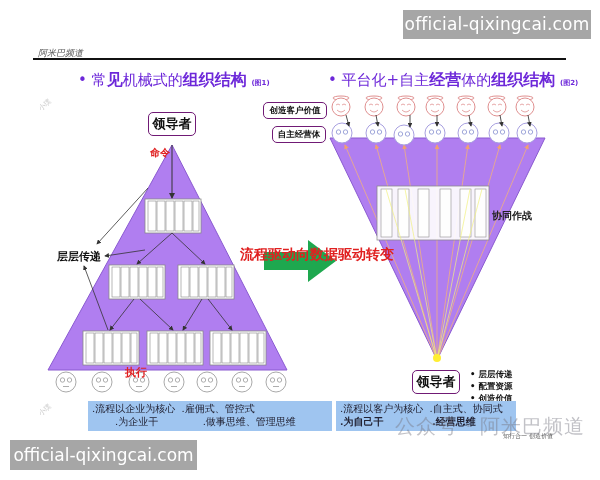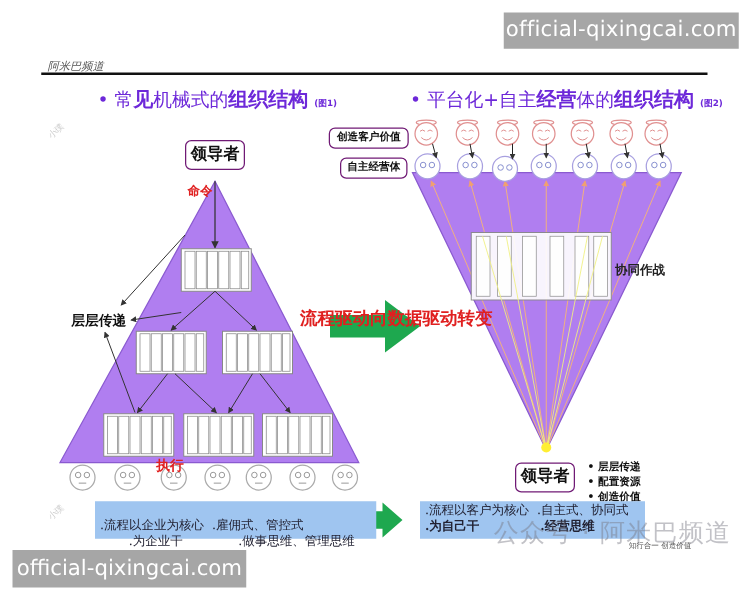--- a/index.html
+++ b/index.html
@@ -153,21 +153,21 @@
   </g>
 </svg>
 
 <div class="abs box" style="left:148px;top:112px;width:46px;height:22px;font-size:13px;line-height:22px;">领导者</div>
 <div class="abs red" style="left:150px;top:146px;font-size:10px;">命令</div>
 <div class="abs" style="left:57px;top:249px;font-size:11px;font-weight:bold;color:#111;">层层传递</div>
 <div class="abs red" style="left:125px;top:365px;font-size:11px;">执行</div>
 <div class="abs wmsmall" style="left:38px;top:100px;">小璞</div>
 <div class="abs wmsmall" style="left:38px;top:405px;">小璞</div>
 
-<div class="abs panel" style="left:76px;top:401px;width:225px;height:30px;padding:13px 0 0 4px;box-sizing:border-box;">
+<div class="abs panel" style="left:88px;top:401px;width:244px;height:30px;padding:1px 0 0 4px;box-sizing:border-box;">
   <div style="white-space:pre;">.流程以企业为核心  .雇佣式、管控式</div>
   <div style="white-space:pre;margin-left:23px;">.为企业干              .做事思维、管理思维</div>
 </div>
 
 <div class="abs red" style="left:240px;top:246px;font-size:14px;white-space:nowrap;">流程驱动向数据驱动转变</div>
 
 <div class="abs box" style="left:263px;top:102px;width:62px;height:15px;font-size:8.5px;line-height:15px;">创造客户价值</div>
 <div class="abs box" style="left:272px;top:126px;width:52px;height:15px;font-size:8.5px;line-height:15px;">自主经营体</div>
 <div class="abs" style="left:492px;top:209px;font-size:10px;font-weight:bold;color:#222;">协同作战</div>
 <div class="abs box" style="left:412px;top:370px;width:46px;height:22px;font-size:13px;line-height:22px;">领导者</div>

